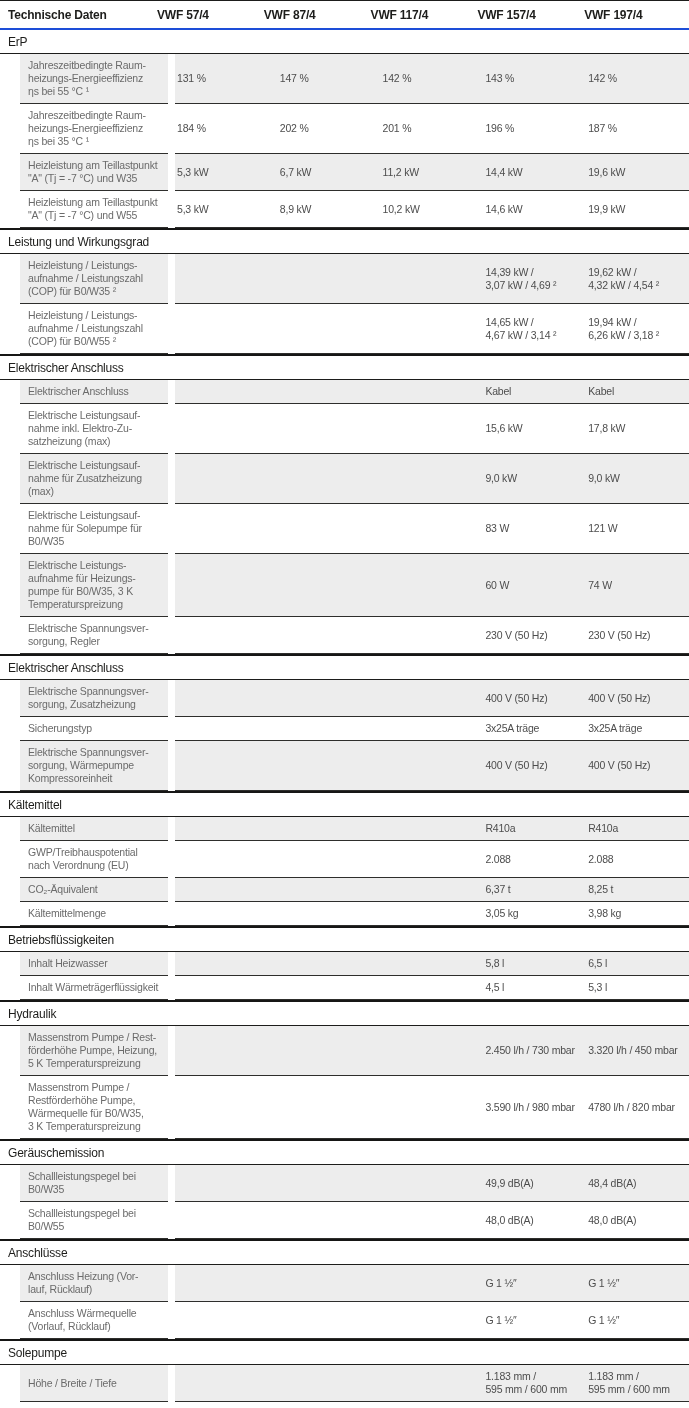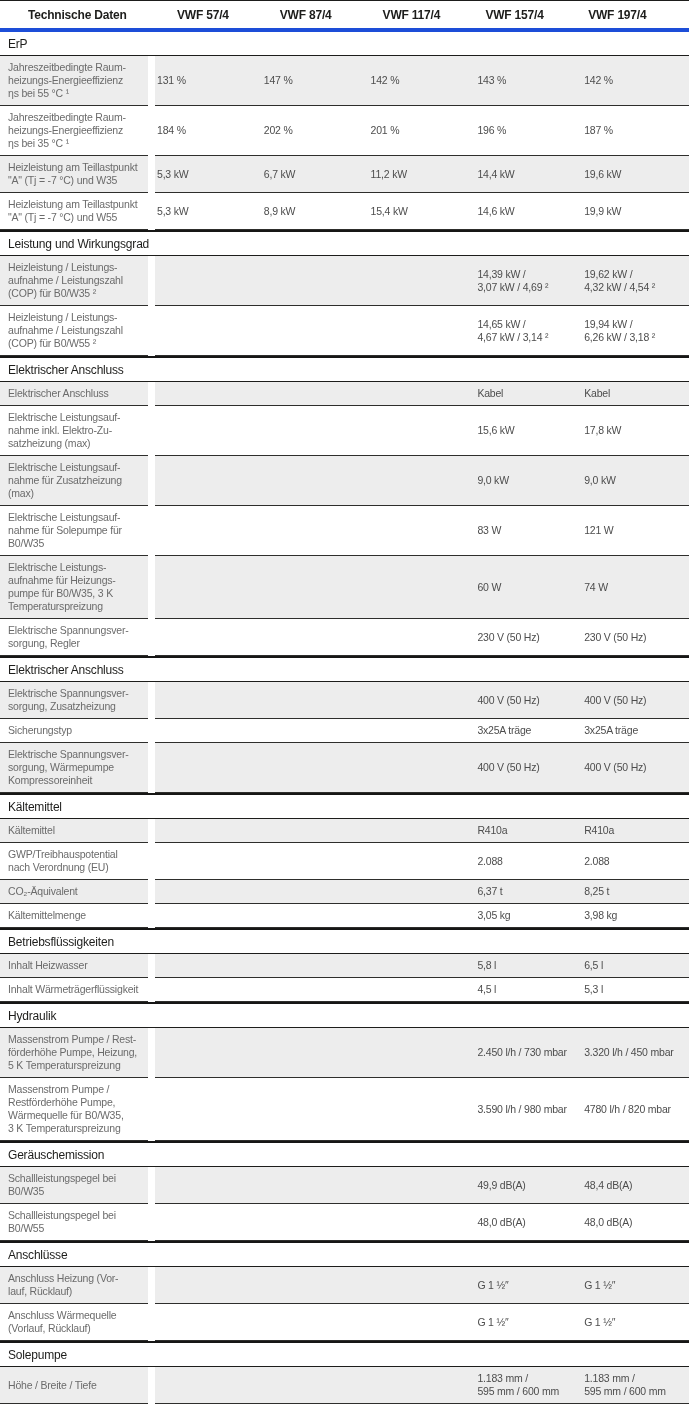--- a/index.html
+++ b/index.html
@@ -9,23 +9,22 @@
     font-family: "Liberation Sans", "DejaVu Sans", sans-serif;
     letter-spacing: -0.2px;
     color: #4d4d4d;
   }
   .table { border-top: 1px solid #1d1d1b; }
 
   
   .header-row {
     display: grid;
     grid-template-columns: 148px 7px repeat(5, 1fr);
-    border-bottom: 4px solid #1d4ed8;
+    border-bottom: 2px solid #1d4ed8;
     align-items: end;
-    padding-left: 20px;
   }
   .header-row .hcell {
     font-size: 12px; font-weight: bold; color: #1d1d1b;
     padding: 7px 0 6px 2px; white-space: nowrap;
   }
   .header-row .hcell.title { grid-column: 1; padding-left: 8px; }
   .header-row .hcell.m0 { grid-column: 3; }
 
   
   .section-title {
@@ -34,20 +33,21 @@
     border-bottom: 1px solid #1d1d1b;
     border-top: 2px solid #161615;
   }
   .section:first-child .section-title { border-top: none; }
 
   
   .row {
     display: grid;
     grid-template-columns: 148px 7px repeat(5, 1fr);
     align-items: stretch;
+    margin-left: 20px;
   }
   .row .label {
     grid-column: 1;
     display: flex; align-items: center;
     padding: 5px 2px 5px 8px;
     font-size: 10.5px; line-height: 13px; color: #6b6b6b;
     border-bottom: 1px solid #2e2e2c;
   }
   .row .label span { white-space: pre-line; }
   .row .vals {
@@ -122,21 +122,21 @@
           </div>
         </div>
         <div class="row">
           <div class="label">
             <span>Heizleistung am Teillastpunkt
 "A" (Tj = -7 °C) und W55</span>
           </div>
           <div class="vals">
             <div class="val">5,3 kW</div>
             <div class="val">8,9 kW</div>
-            <div class="val">15,4 kW</div>
+            <div class="val">10,2 kW</div>
             <div class="val">14,6 kW</div>
             <div class="val">19,9 kW</div>
           </div>
         </div>
       </div>
       <div class="section">
         <div class="section-title">Leistung und Wirkungsgrad</div>
         <div class="row shaded">
           <div class="label">
             <span>Heizleistung / Leistungs-

